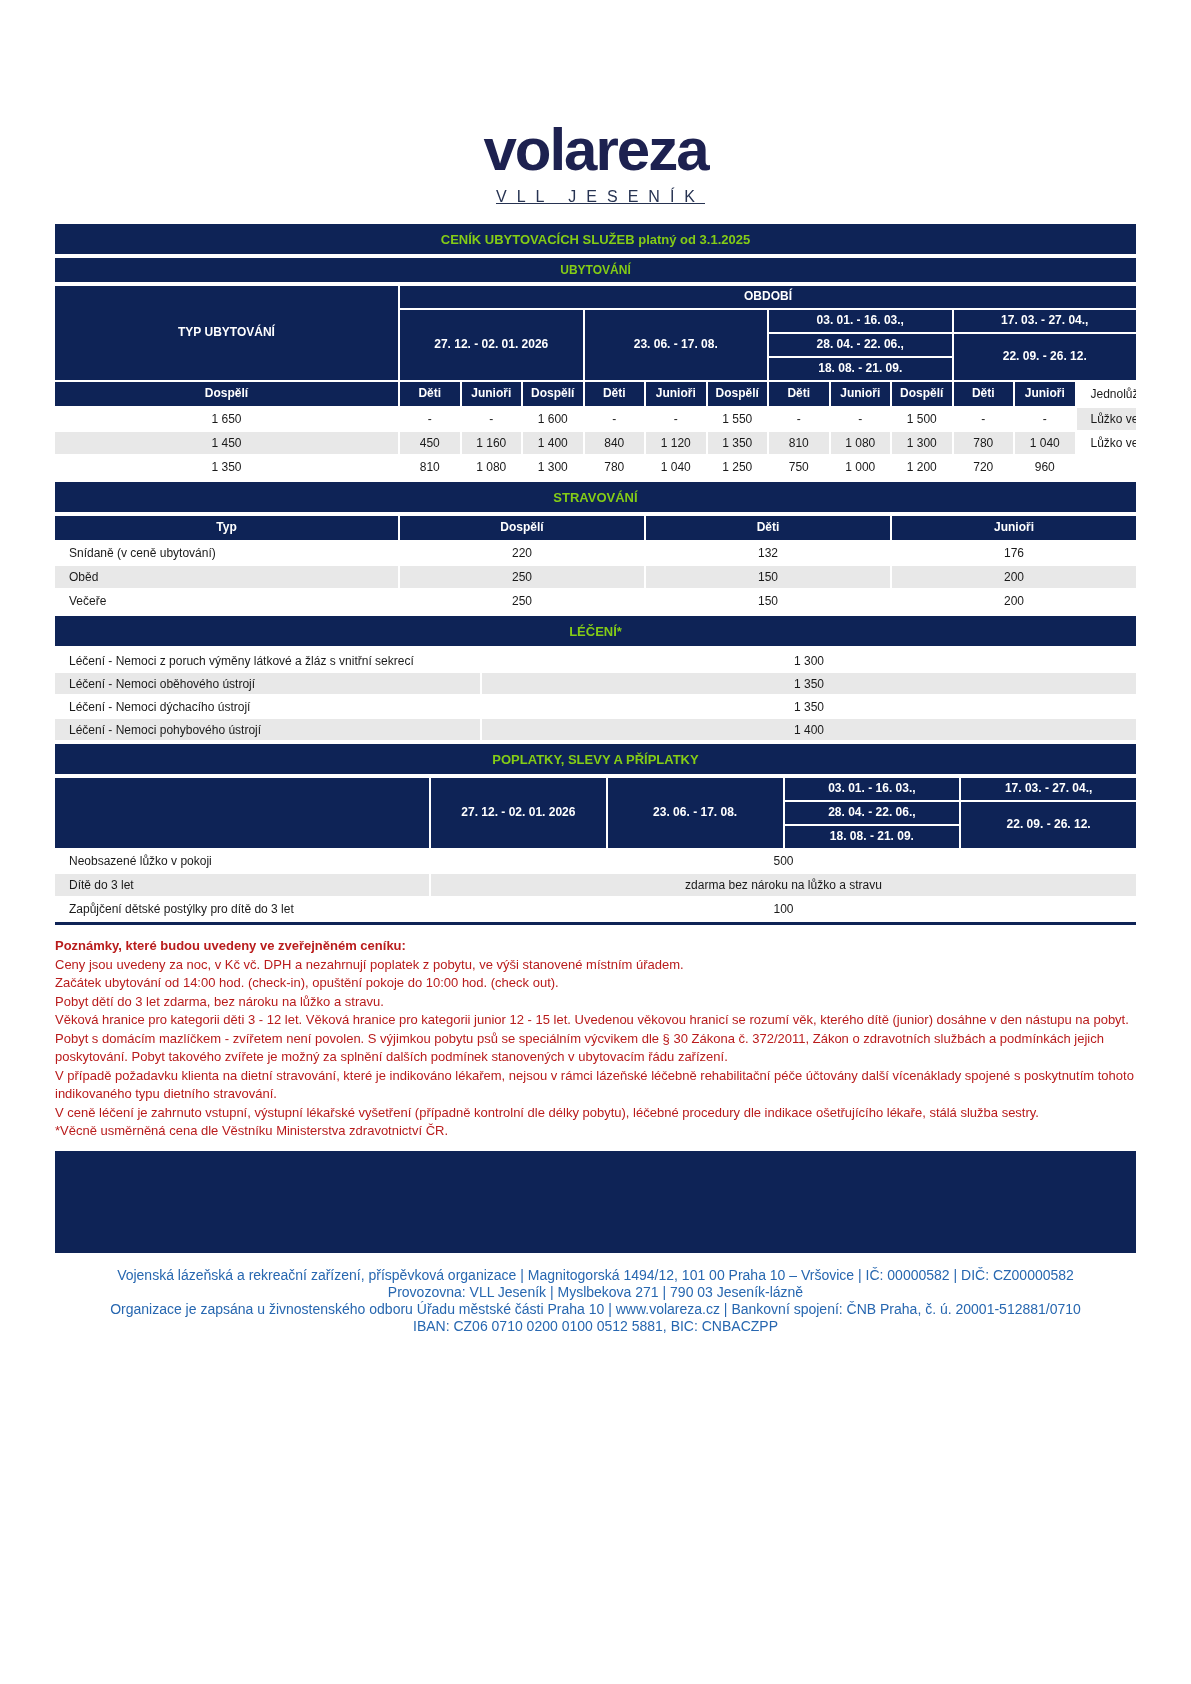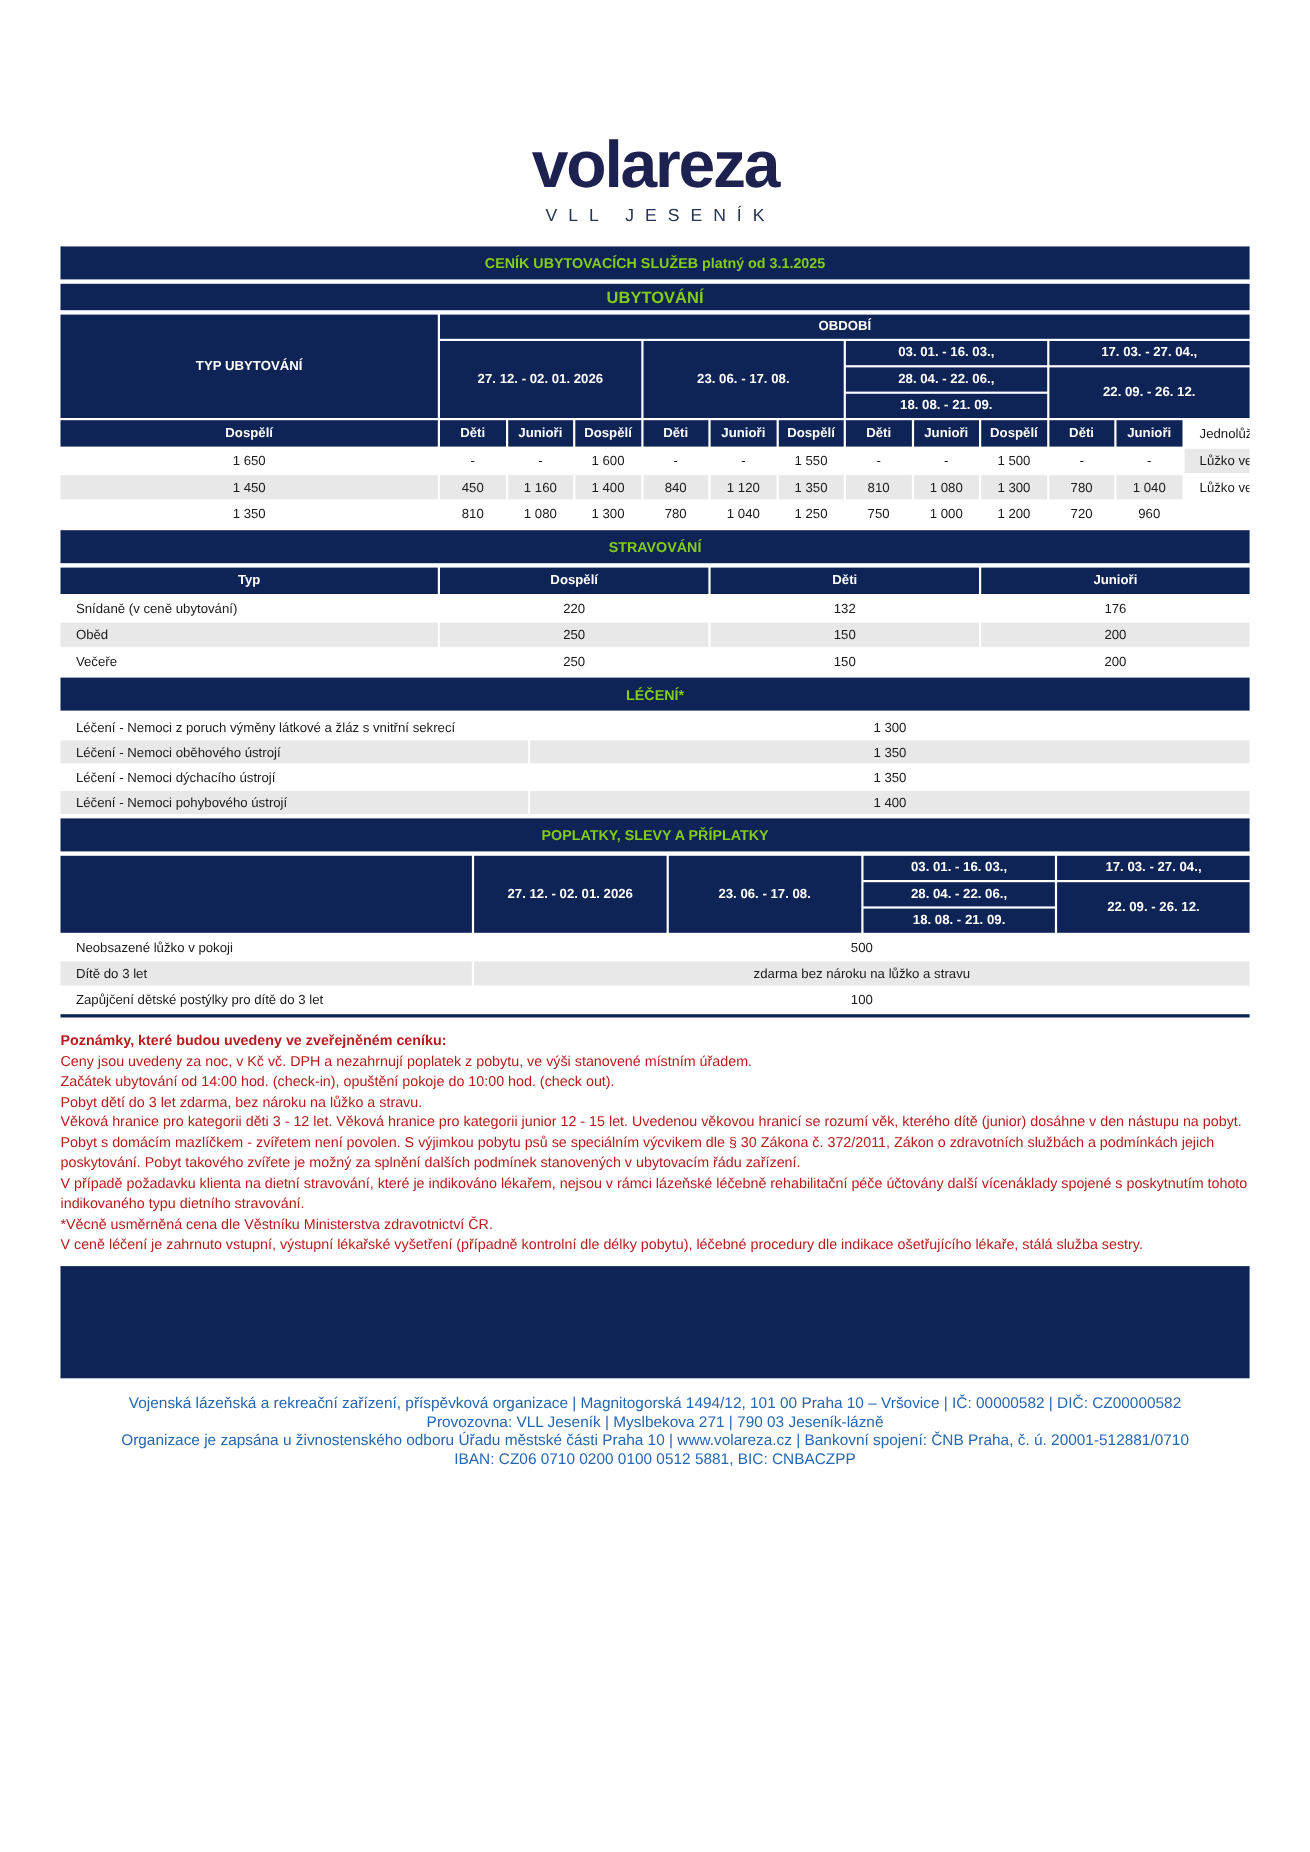--- a/index.html
+++ b/index.html
@@ -11,26 +11,26 @@
   }
   *{box-sizing:border-box;margin:0;padding:0;}
   html,body{background:#ffffff;}
   body{font-family:"Liberation Sans",sans-serif;}
   .page{width:1191px;height:1684px;background:#fff;overflow:hidden;position:relative;}
   .content{width:1081px;margin:0 auto;}
 
   
   .logo{text-align:center;padding-top:120px;margin-bottom:18px;}
   .logo-word{font-size:60px;font-weight:700;color:var(--logo_navy);letter-spacing:-2px;line-height:1;}
-  .logo-sub{font-size:16px;letter-spacing:10px;color:#273352;margin-top:8px;padding-left:10px;}
+  .logo-sub{font-size:16px;letter-spacing:10px;color:#273352;margin-top:8px;padding-left:10px;text-decoration:underline;}
 
   
   .bar{background:var(--navy);color:#84cc16;font-weight:700;font-size:13px;height:30px;
        display:flex;align-items:center;justify-content:center;margin:4px 0;}
-  .bar.slim{height:24px;font-size:15px;text-align:right;}
+  .bar.slim{height:24px;font-size:12px;text-align:right;}
   .tbl{display:grid;gap:2px;background:#fff;margin-bottom:2px;}
   .h{background:var(--navy);color:#fff;font-weight:700;font-size:12px;
      display:flex;align-items:center;justify-content:center;text-align:center;line-height:1.1;}
   .cell{display:flex;align-items:center;font-size:12px;color:var(--text_dark);white-space:nowrap;overflow:hidden;}
   .val{justify-content:center;}
   .lab{padding-left:14px;}
   .gray{background:var(--row_gray);}
   .lab-seg{background:linear-gradient(90deg,var(--row_gray) 0 212px,#fff 212px 214px,var(--row_gray) 214px 314px,#fff 314px 316px,var(--row_gray) 316px 100%);}
 
   
@@ -224,22 +224,22 @@
     <div class="tbl-bottom"></div>
 
     <div class="notes">
       <p class="notes-title">Poznámky, které budou uvedeny ve zveřejněném ceníku:</p>
       <p>Ceny jsou uvedeny za noc, v Kč vč. DPH a nezahrnují poplatek z pobytu, ve výši stanovené místním úřadem.</p>
       <p>Začátek ubytování od 14:00 hod. (check-in), opuštění pokoje do 10:00 hod. (check out).</p>
       <p>Pobyt dětí do 3 let zdarma, bez nároku na lůžko a stravu.</p>
       <p>Věková hranice pro kategorii děti 3 - 12 let. Věková hranice pro kategorii junior 12 - 15 let. Uvedenou věkovou hranicí se rozumí věk, kterého dítě (junior) dosáhne v den nástupu na pobyt.</p>
       <p>Pobyt s domácím mazlíčkem  - zvířetem není povolen. S výjimkou pobytu psů se speciálním výcvikem dle § 30 Zákona č. 372/2011, Zákon o zdravotních službách a podmínkách jejich poskytování. Pobyt takového zvířete je možný za splnění dalších podmínek stanovených v ubytovacím řádu zařízení.</p>
       <p>V případě požadavku klienta na dietní stravování, které je indikováno lékařem, nejsou v rámci lázeňské léčebně rehabilitační péče účtovány další vícenáklady spojené s poskytnutím tohoto indikovaného typu dietního stravování.</p>
+      <p>V ceně léčení je zahrnuto vstupní, výstupní lékařské vyšetření (případně kontrolní dle délky pobytu), léčebné procedury dle indikace ošetřujícího lékaře, stálá služba sestry.</p>
       <p>*Věcně usměrněná cena dle Věstníku Ministerstva zdravotnictví ČR.</p>
-      <p>V ceně léčení je zahrnuto vstupní, výstupní lékařské vyšetření (případně kontrolní dle délky pobytu), léčebné procedury dle indikace ošetřujícího lékaře, stálá služba sestry.</p>
     </div>
 
     <div class="footer-block"></div>
 
     <div class="footer-text">
       <p>Vojenská lázeňská a rekreační zařízení, příspěvková organizace | Magnitogorská 1494/12, 101 00 Praha 10 – Vršovice | IČ: 00000582 | DIČ: CZ00000582</p>
       <p>Provozovna: VLL Jeseník | Myslbekova 271 | 790 03 Jeseník-lázně</p>
       <p>Organizace je zapsána u živnostenského odboru Úřadu městské části Praha 10 | www.volareza.cz | Bankovní spojení: ČNB Praha, č. ú. 20001-512881/0710</p>
       <p>IBAN: CZ06 0710 0200 0100 0512 5881, BIC: CNBACZPP</p>
     </div>

